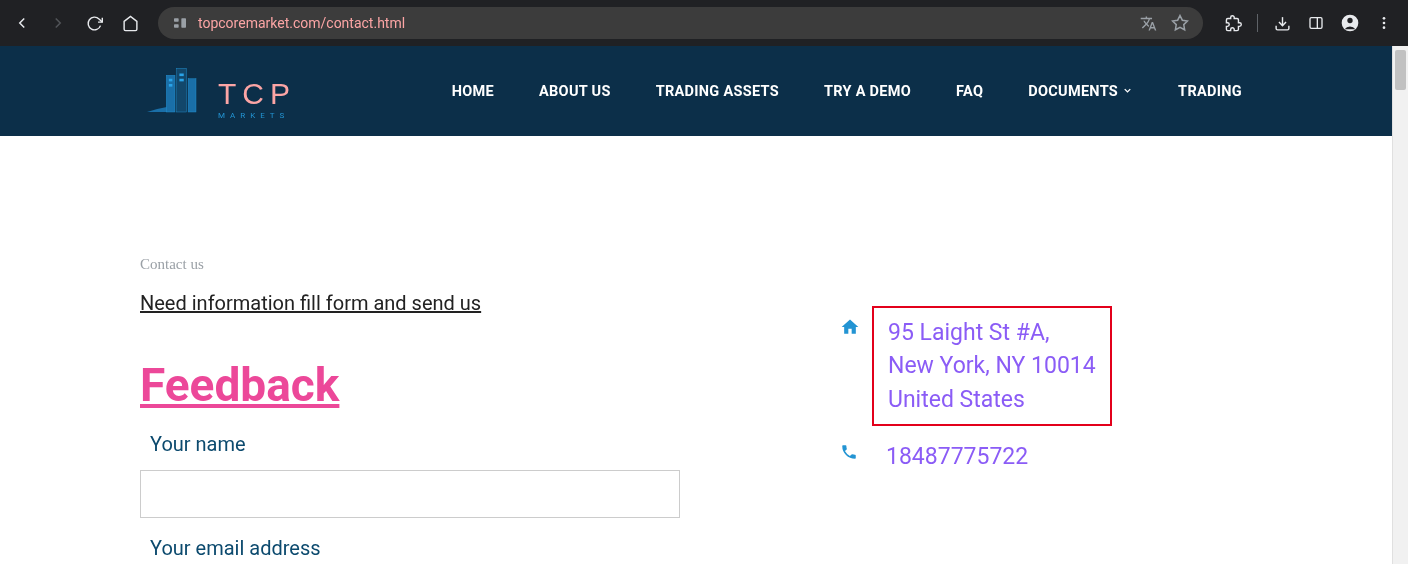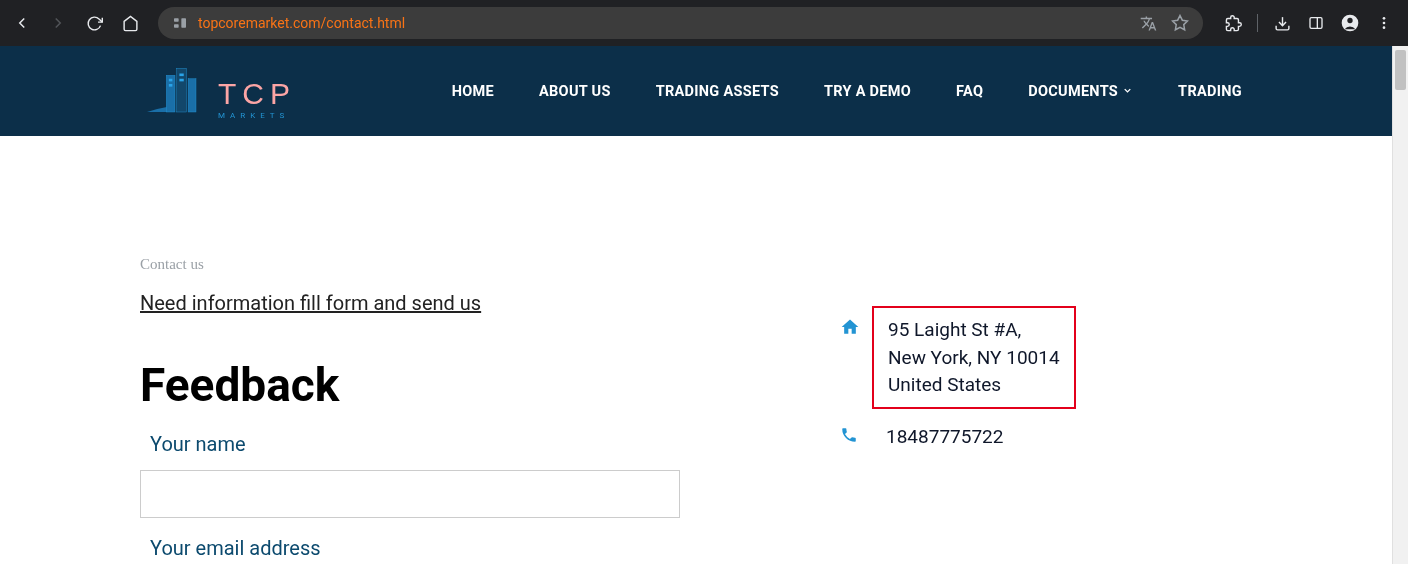--- a/index.html
+++ b/index.html
@@ -29,21 +29,21 @@
   }
   .chrome .addrbar {
     flex: 1;
     background: #3c3c3c;
     border-radius: 20px;
     height: 32px;
     display: flex;
     align-items: center;
     padding: 0 14px;
     gap: 10px;
-    color: #f97316;
+    color: #fca5a5;
     font-size: 14px;
     margin: 0 6px;
   }
   .chrome .addrbar .left-icons { display:flex; align-items:center; gap:8px; color:#9aa0a6;}
   .chrome .right-icons { display:flex; align-items:center; gap:14px; padding: 0 6px;}
   .chrome .right-icons .ic { width:20px; height:20px; display:flex; align-items:center; justify-content:center;}
   .chrome svg { display:block; }
   .sep { width:1px; height:18px; background:#5f6368; }
 
   
@@ -133,22 +133,23 @@
   .subtitle {
     color: #222;
     font-size: 20px;
     font-weight: 400;
     margin-bottom: 43px;
     text-decoration: underline;
   }
   .feedback-h {
     font-size: 46px;
     font-weight: 700;
-    color: #000000;
+    color: #ec4899;
     margin-bottom: 20px;
+    text-decoration: underline;
   }
   .field-label {
     font-size: 20px;
     color: #0c4a6e;
     padding-left: 10px;
     margin-bottom: 14px;
   }
   .field-input {
     width: 540px;
     height: 48px;
@@ -165,22 +166,22 @@
     gap: 24px;
     margin-bottom: 22px;
   }
   .info-icon {
     color: #2394d3;
     width: 22px;
     flex: 0 0 22px;
     padding-top: 3px;
   }
   .info-text {
-    color: #0f172a;
-    font-size: 19px;
+    color: #8b5cf6;
+    font-size: 23px;
     line-height: 1.45;
   }
   .highlight-box {
     border: 2px solid #e3001b;
     padding: 8px 14px 8px 14px;
     margin-left: -14px;
     margin-top: -8px;
     margin-bottom: -8px;
   }
 </style>

